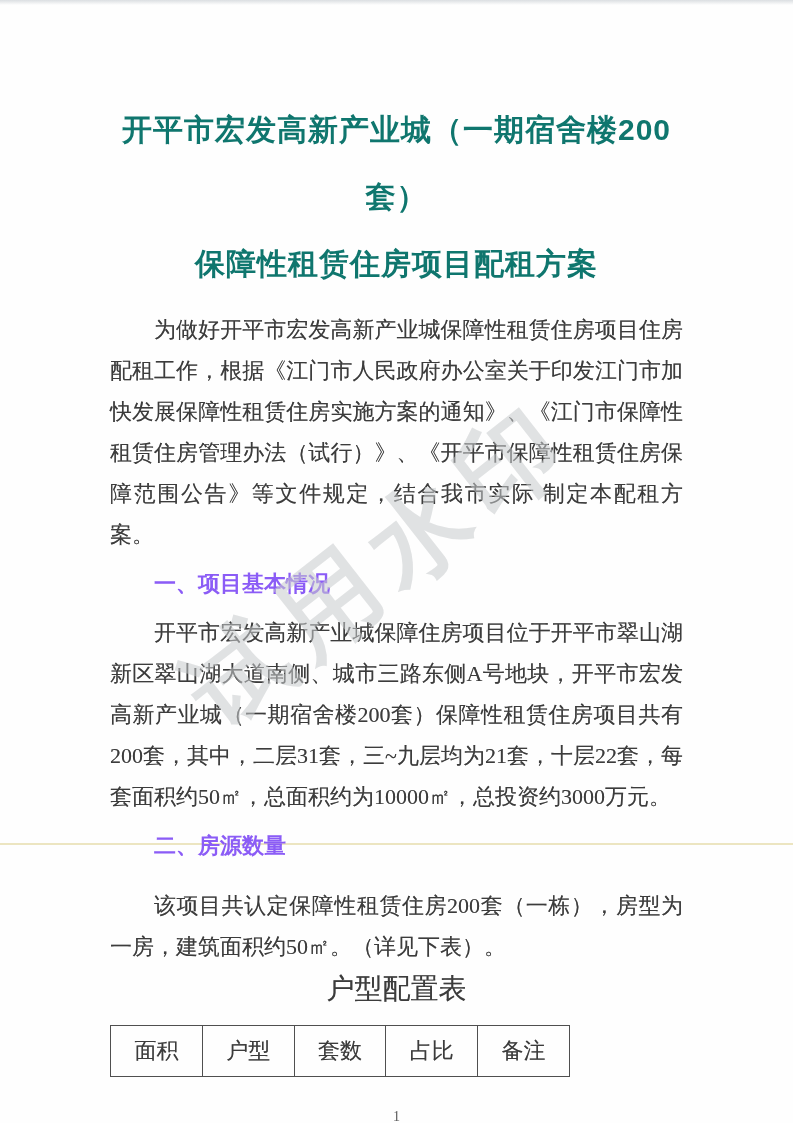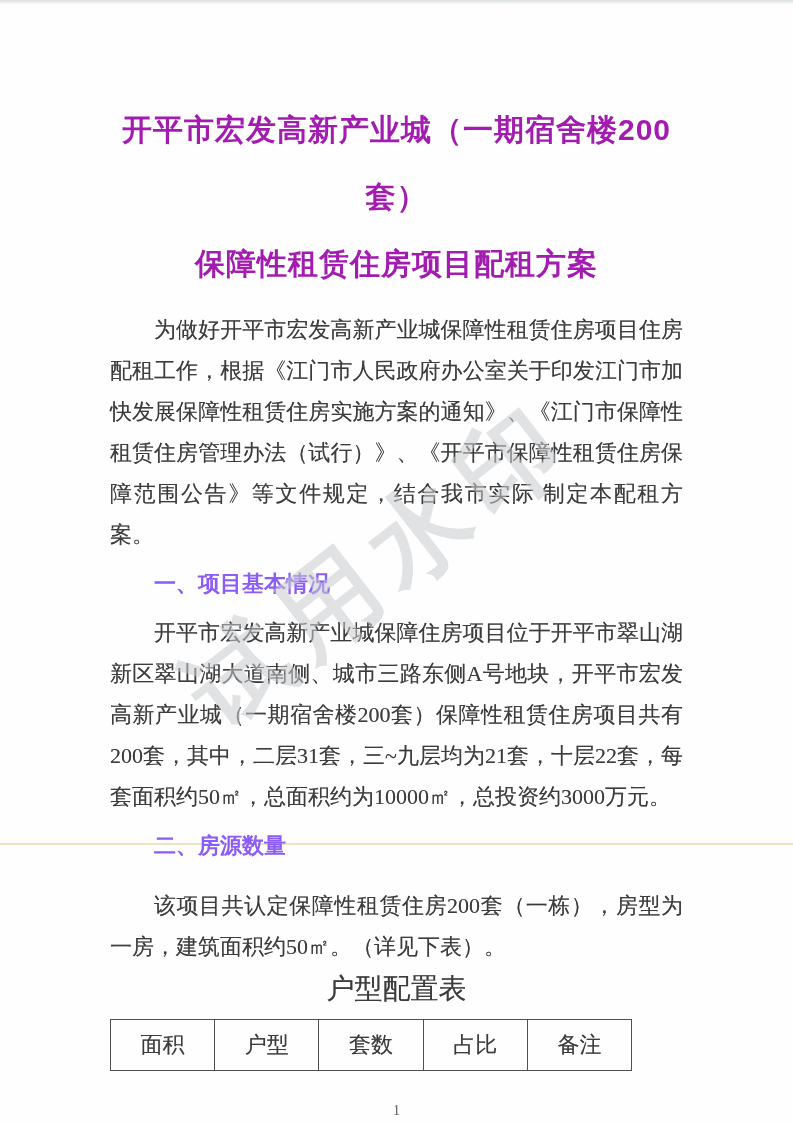--- a/index.html
+++ b/index.html
@@ -46,21 +46,21 @@
     width:573px;
   }
   .title{
     margin-top:96px;
     text-align:center;
     font-family:"Liberation Sans","DejaVu Sans",sans-serif;
     font-weight:bold;
     font-size:30px;
     line-height:67px;
     letter-spacing:1px;
-    color:#a21caf;
+    color:#0f766e;
   }
   .para{
     font-size:22px;
     line-height:41px;
     text-align:justify;
     text-justify:inter-ideograph;
     text-indent:44px;
     letter-spacing:0;
     text-shadow:0 0 0.5px rgba(70,70,70,0.55);
   }
@@ -77,22 +77,22 @@
   .p-body{margin-top:8px;}
   .p-body2{margin-top:19px;}
   .table-caption{
     margin-top:6px;
     text-align:center;
     font-size:28px;
     line-height:32px;
     text-shadow:0 0 0.5px rgba(70,70,70,0.55);
   }
   table.unit-table{
-    margin-top:14px;
-    width:522px;
+    margin-top:20px;
+    width:460px;
     border-collapse:collapse;
     table-layout:fixed;
     border-radius:18px;
   }
   table.unit-table th{
     border:1px solid var(--border);
     height:51px;
     font-weight:normal;
     font-size:22px;
     text-align:center;

